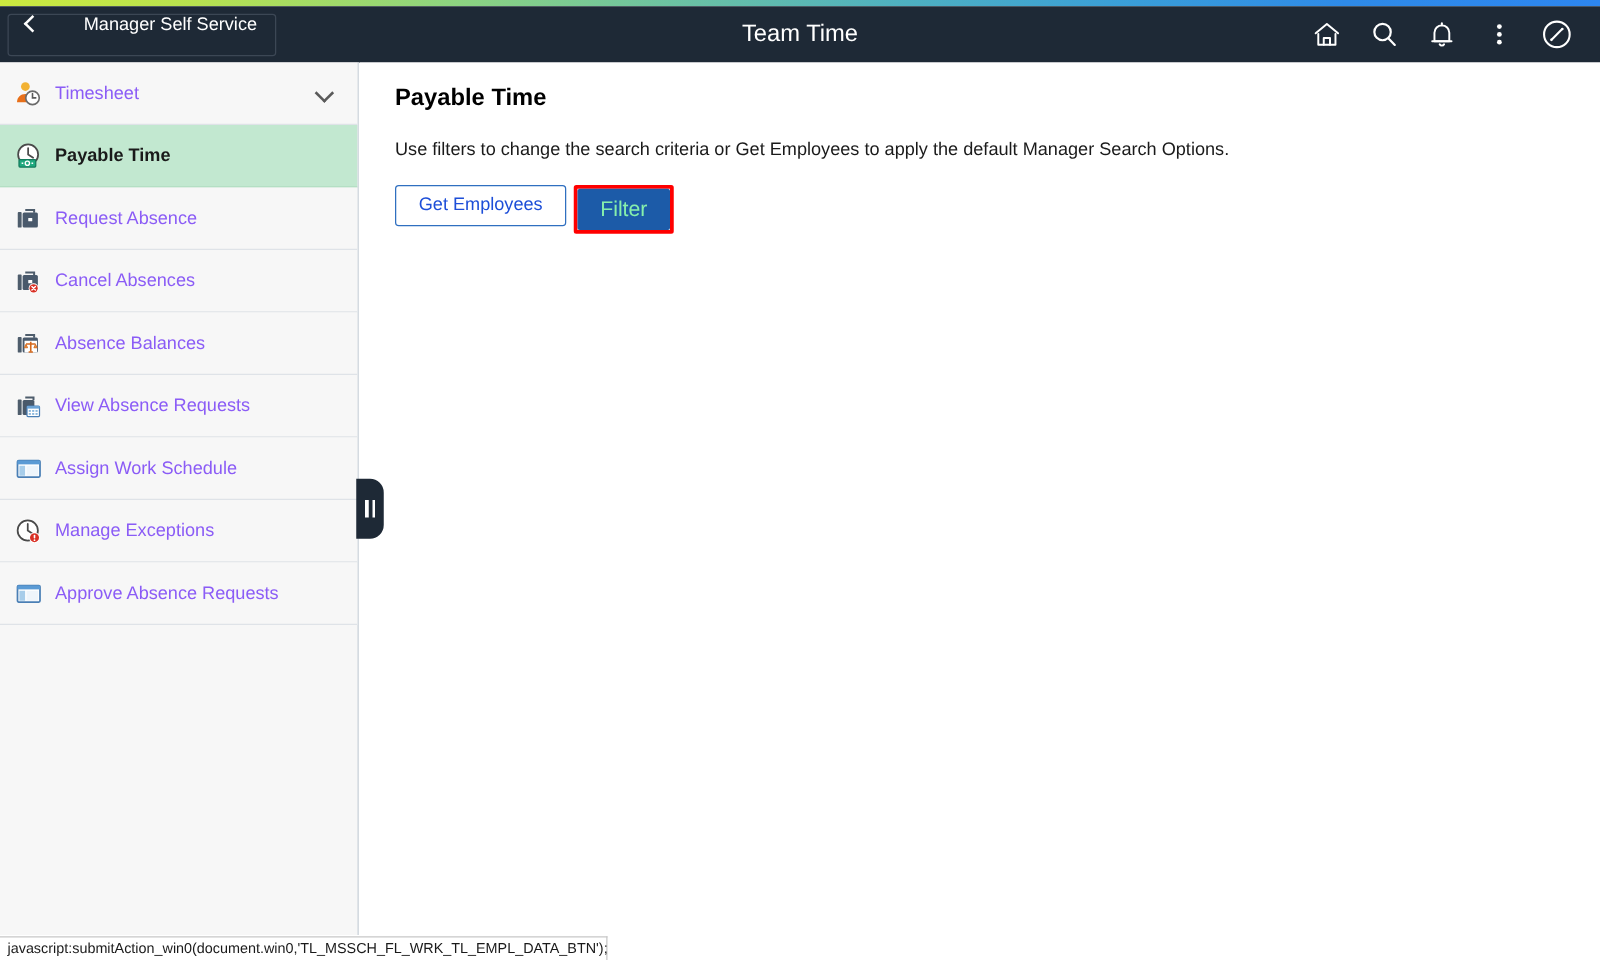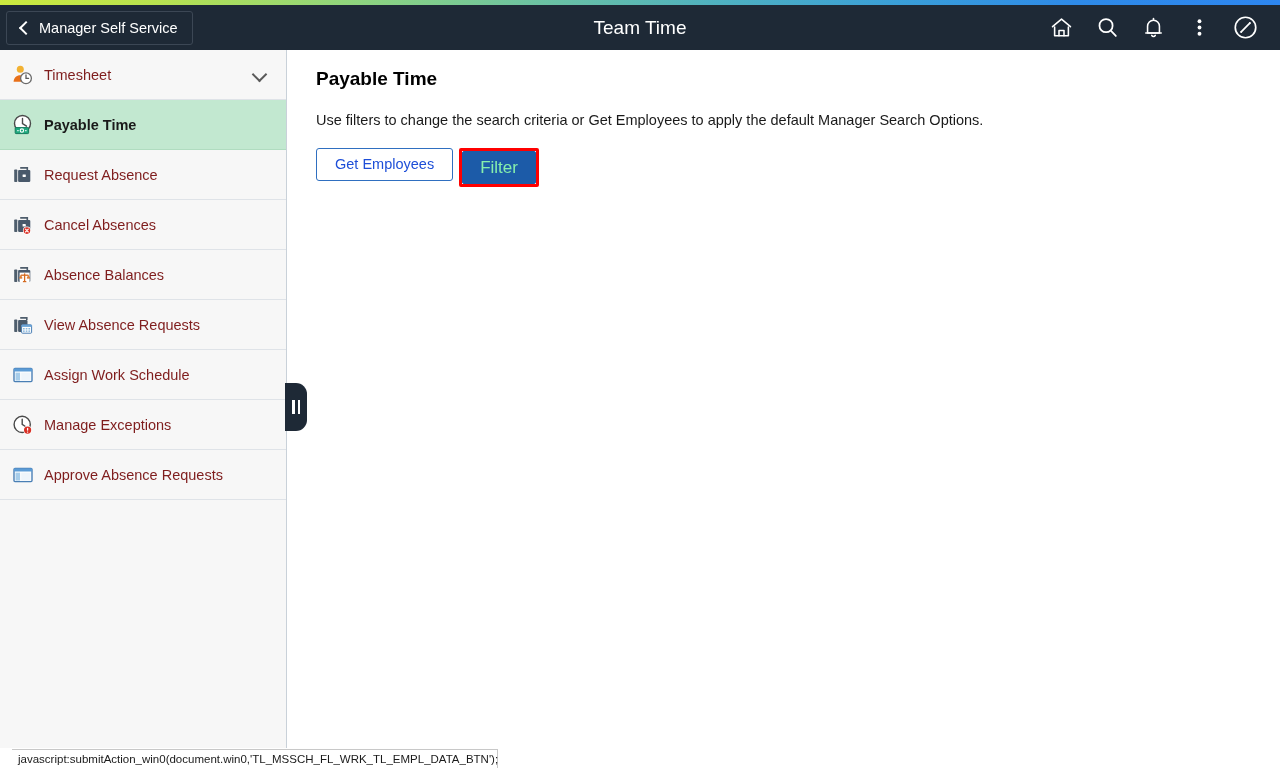--- a/index.html
+++ b/index.html
@@ -43,25 +43,26 @@
     height: 45px;
     background: #1e2936;
     display: flex;
     align-items: center;
   }
 
   .back-btn {
     margin-left: 6px;
     height: 34px;
     display: flex;
-    align-items: center;
+    align-items: flex-start;
     padding: 0 14px 0 10px;
     border: 1px solid #3c4755;
     border-radius: 3px;
     cursor: pointer;
+    gap: 28px;
   }
   .back-chevron {
     width: 14px;
     height: 14px;
     margin-right: 8px;
     position: relative;
     flex: 0 0 auto;
   }
   .back-chevron::before {
     content: "";
@@ -135,21 +136,21 @@
     height: 26px;
     flex: 0 0 26px;
     margin-right: 8px;
     display: flex;
     align-items: center;
     justify-content: center;
   }
   .nav-icon svg { display: block; }
   .nav-label {
     font-size: 14.5px;
-    color: #7f1d1d;
+    color: #8b5cf6;
   }
   .nav-item.selected .nav-label {
     font-weight: bold;
     color: #1a1a1a;
   }
   .nav-chevron {
     margin-left: auto;
     margin-right: 20px;
     width: 14px;
     height: 14px;
@@ -247,21 +248,21 @@
     font-family: "Liberation Sans", sans-serif;
     padding: 8px 17px;
     height: 33px;
     line-height: 15px;
     cursor: pointer;
   }
 
   
   .status-bar {
     position: absolute;
-    left: 12px;
+    left: 0;
     bottom: 0;
     height: 19px;
     max-width: 486px;
     background: #ffffff;
     border: 1px solid #c8c8c8;
     border-left: none;
     border-bottom: none;
     display: flex;
     align-items: center;
     padding: 0 5px 0 6px;

